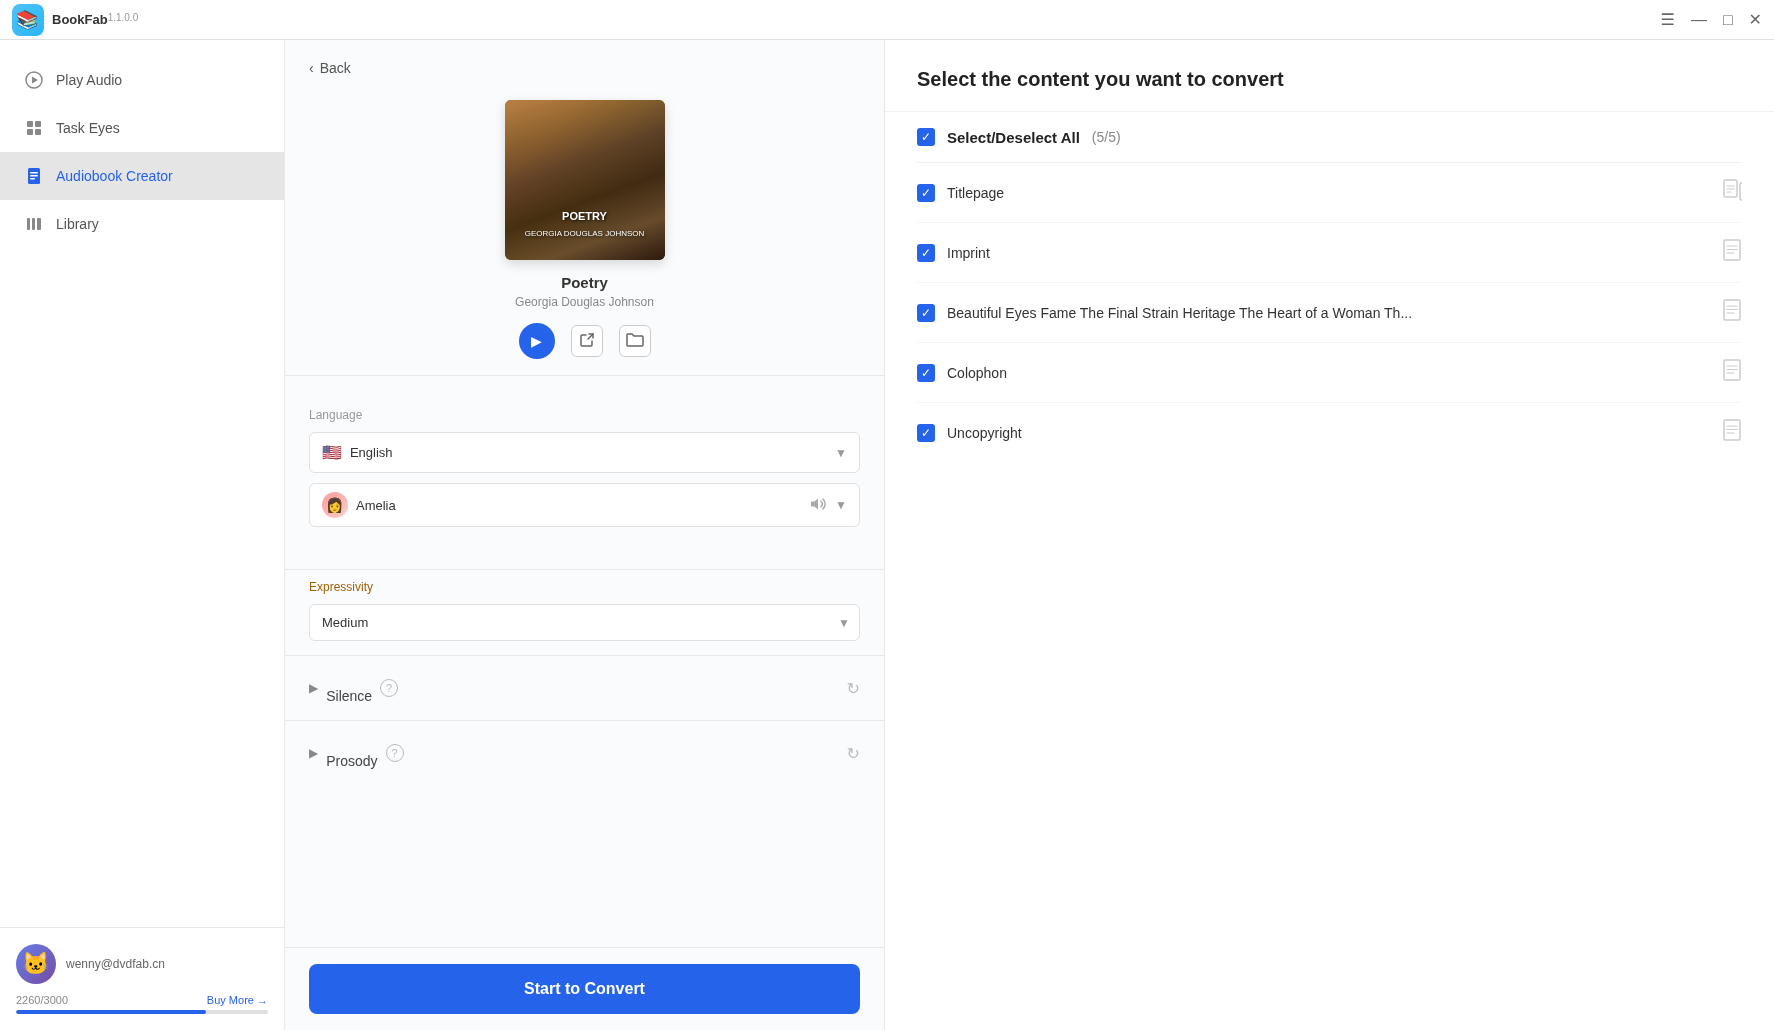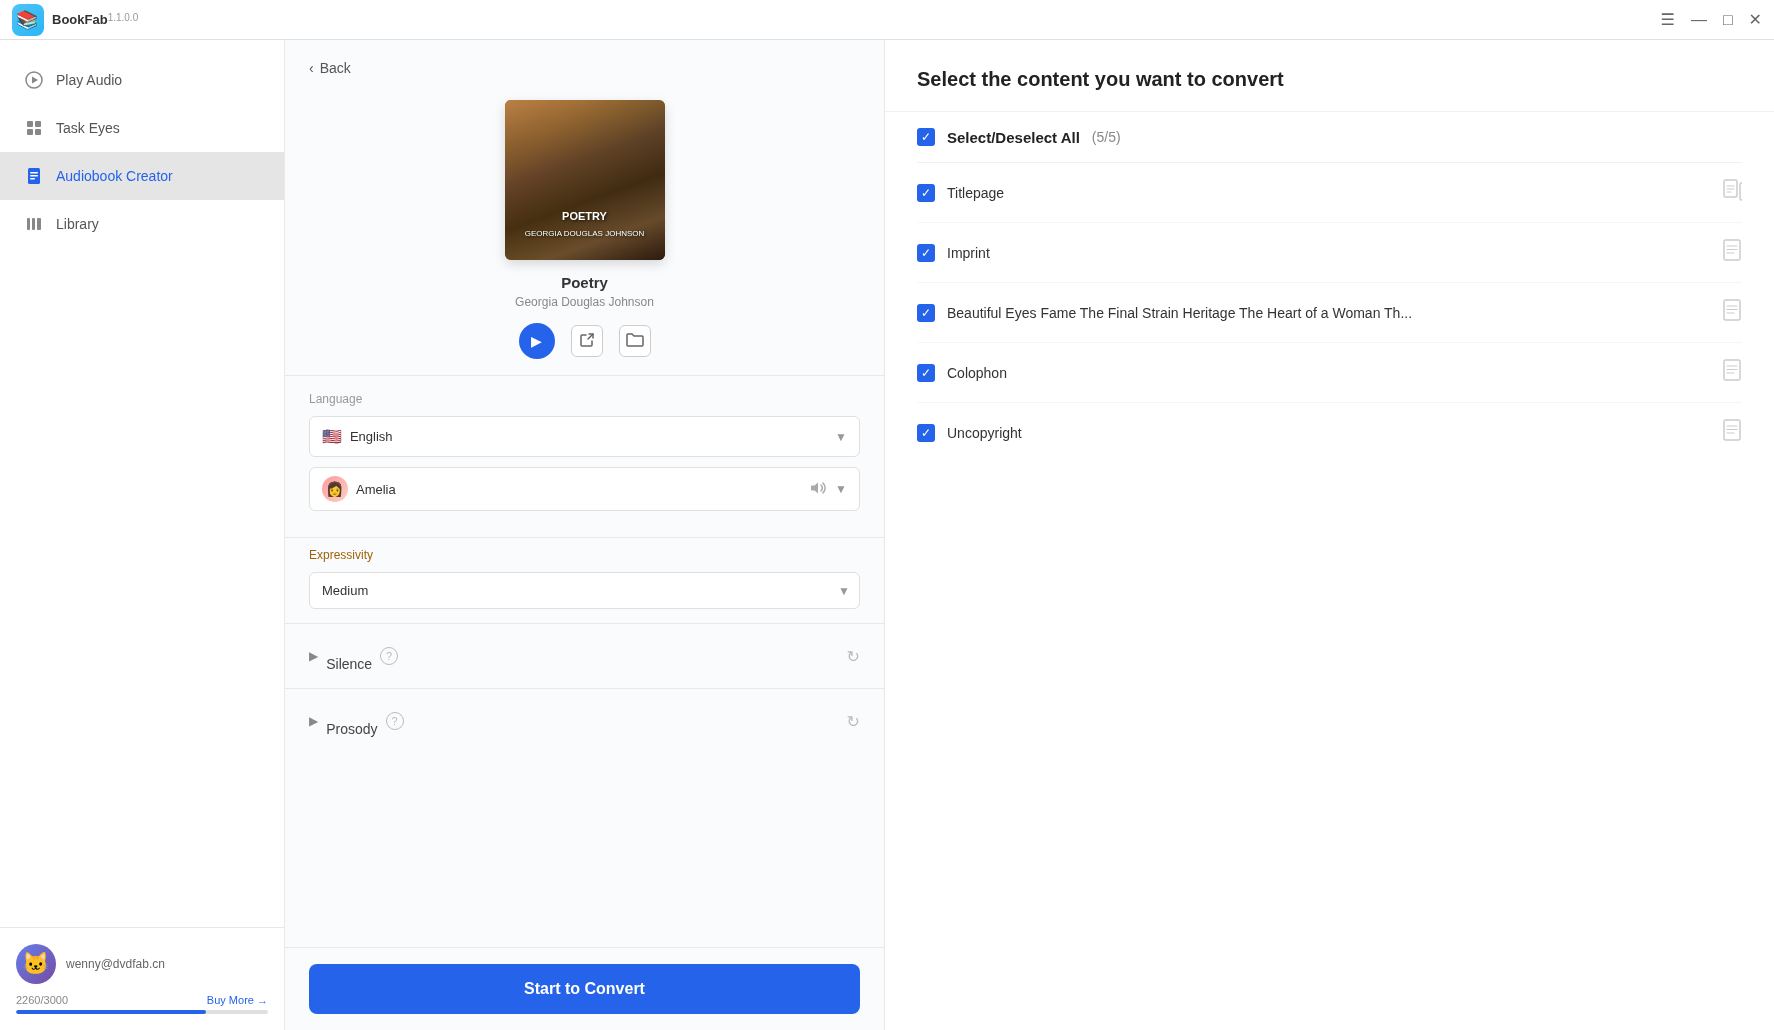--- a/index.html
+++ b/index.html
@@ -269,21 +269,21 @@
       cursor: pointer;
       display: flex;
       align-items: center;
       justify-content: center;
       color: #666;
       font-size: 15px;
     }
 
     
     .settings-section {
-      padding: 16px 24px;
+      padding: 32px 24px;
       border-top: 1px solid #e8e8e8;
     }
     .settings-label {
       font-size: 12px;
       color: #999;
       margin-bottom: 10px;
     }
     .select-wrapper {
       position: relative;
       margin-bottom: 10px;

